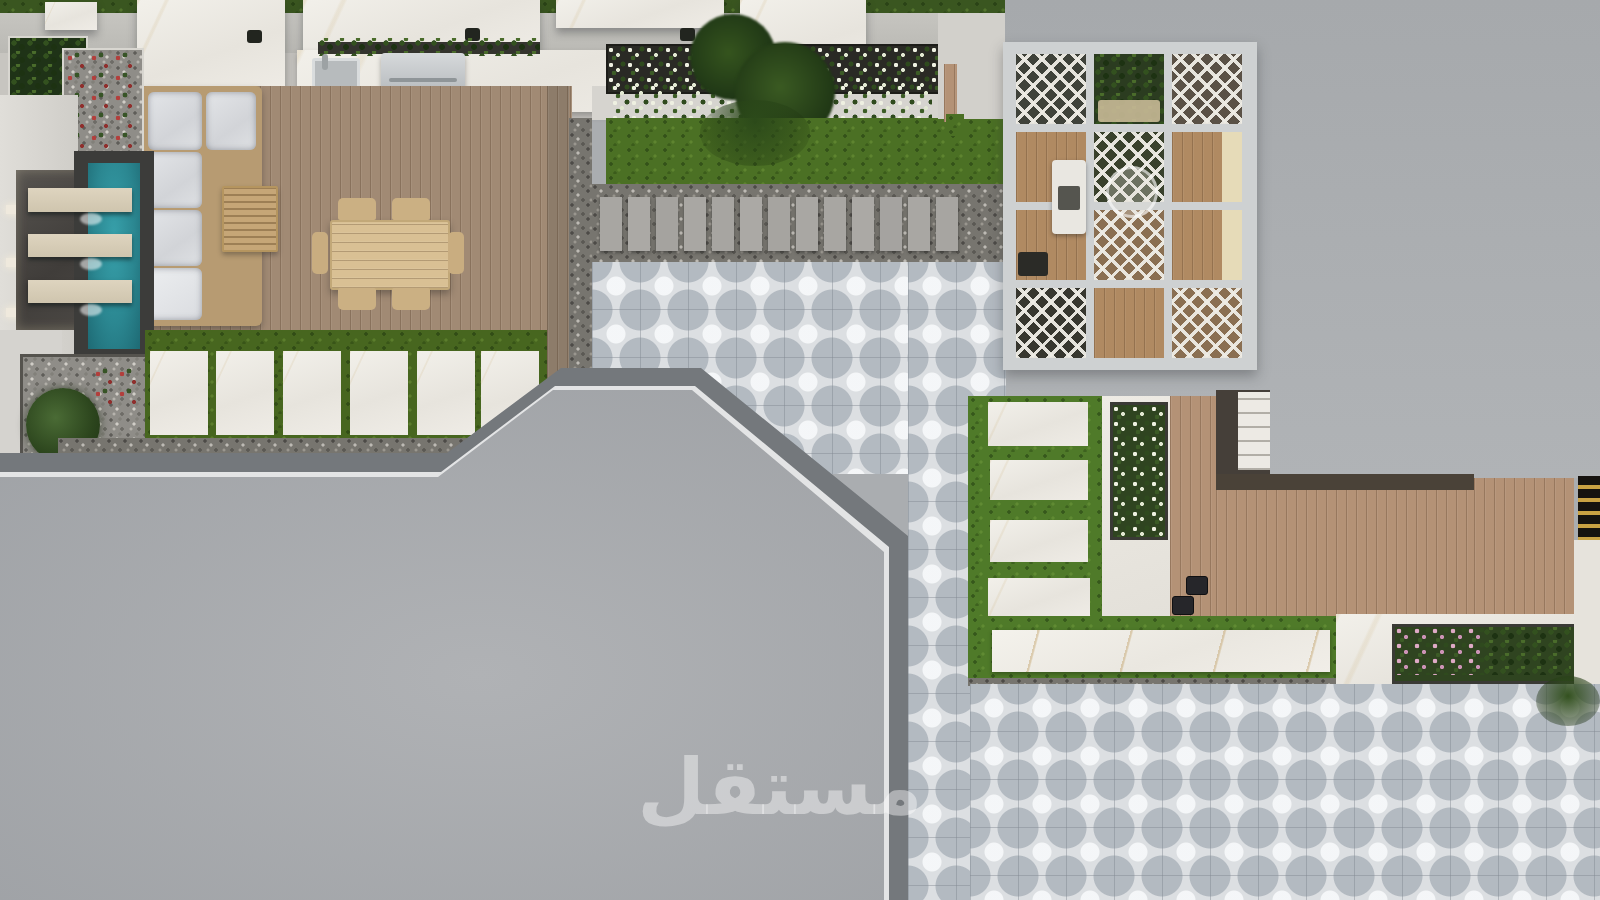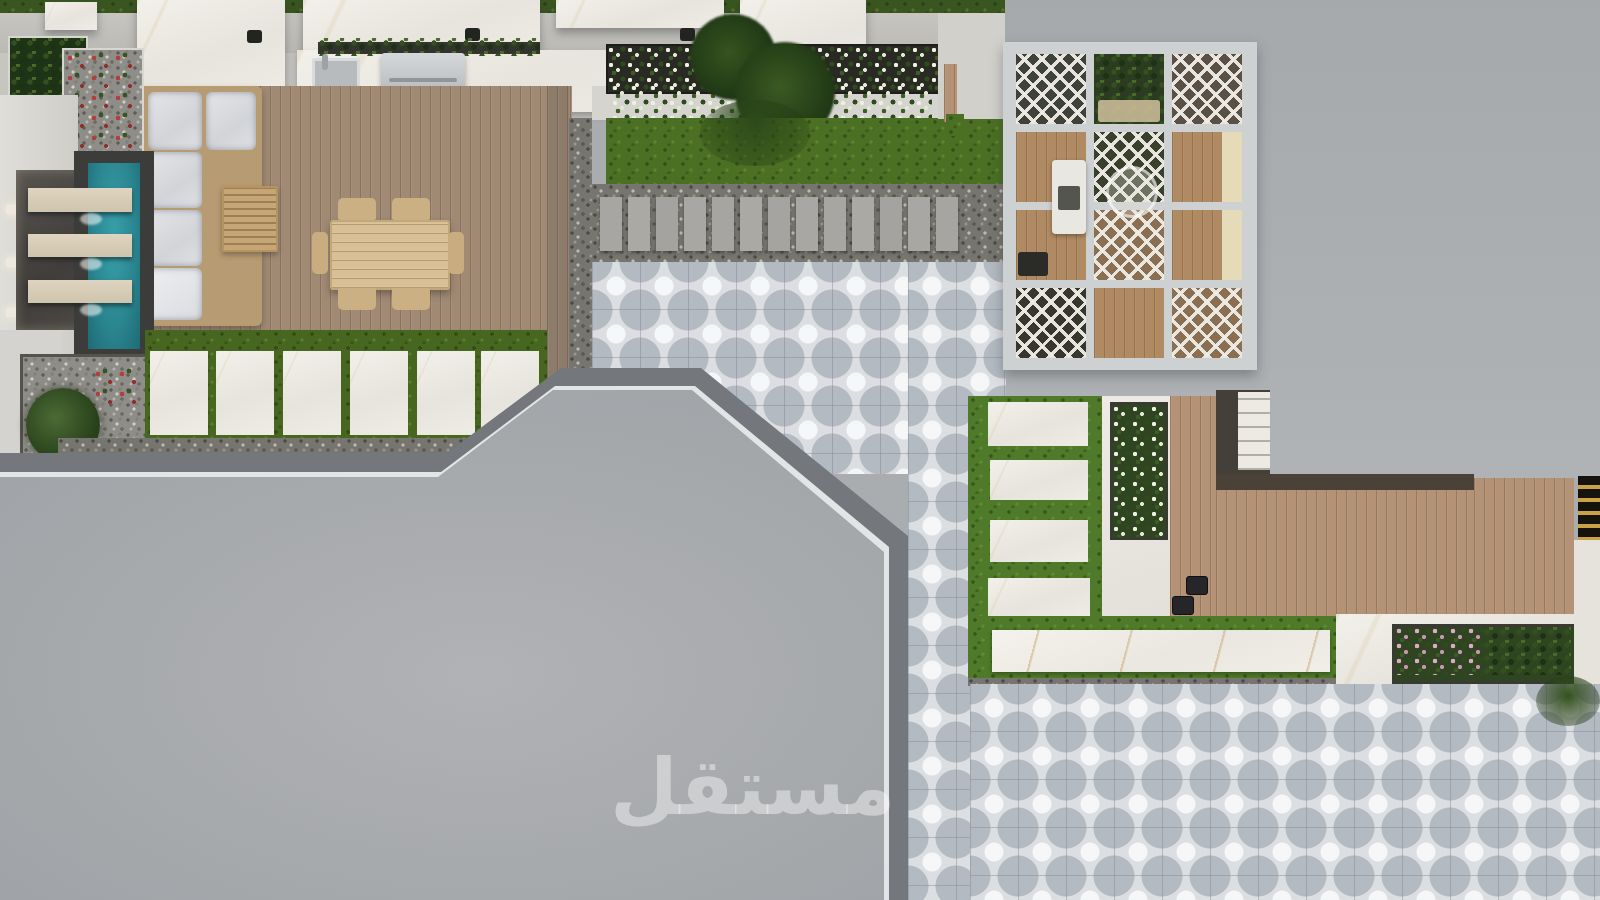--- a/index.html
+++ b/index.html
@@ -67,21 +67,21 @@
      radial-gradient(circle at 7px 13px, #3c5c26 0 1.9px, transparent 2.5px);
     background-size:18px 15px;}
   .speckle-red{background-image:
      radial-gradient(circle at 6px 6px, #b23f3c 0 2px, transparent 2.6px),
      radial-gradient(circle at 18px 14px, #8f2f2d 0 1.7px, transparent 2.3px),
      radial-gradient(circle at 13px 3px, #375426 0 2.1px, transparent 2.7px);
     background-size:24px 20px;}
   .cushion{background:linear-gradient(145deg,#e3e5e8,#d2d4d8 60%,#dfe1e4);border-radius:6px;
     box-shadow:inset 0 0 6px rgba(90,95,105,.55);}
   .shadowed{box-shadow:0 5px 9px rgba(30,32,36,.35);}
-  .wm{color:var(--watermark,rgba(255,255,255,.42));text-align:left;user-select:none;}
+  .wm{color:var(--watermark,rgba(255,255,255,.42));text-align:center;user-select:none;}
   .wm .ar{font-size:78px;font-weight:bold;line-height:1;}
   .wm .en{font-size:44px;font-weight:bold;letter-spacing:2px;line-height:1.15;color:rgba(255,255,255,.33);}
 </style>
 </head>
 <body>
 
 <div id="stage">
 
   <div class="abs" style="left:952px;top:0;width:648px;height:478px;background:linear-gradient(180deg,#a6a9ac,#b0b3b6);"></div>
   <div class="abs" style="left:0;top:13px;width:592px;height:452px;background:#c7c5c0;"></div>

